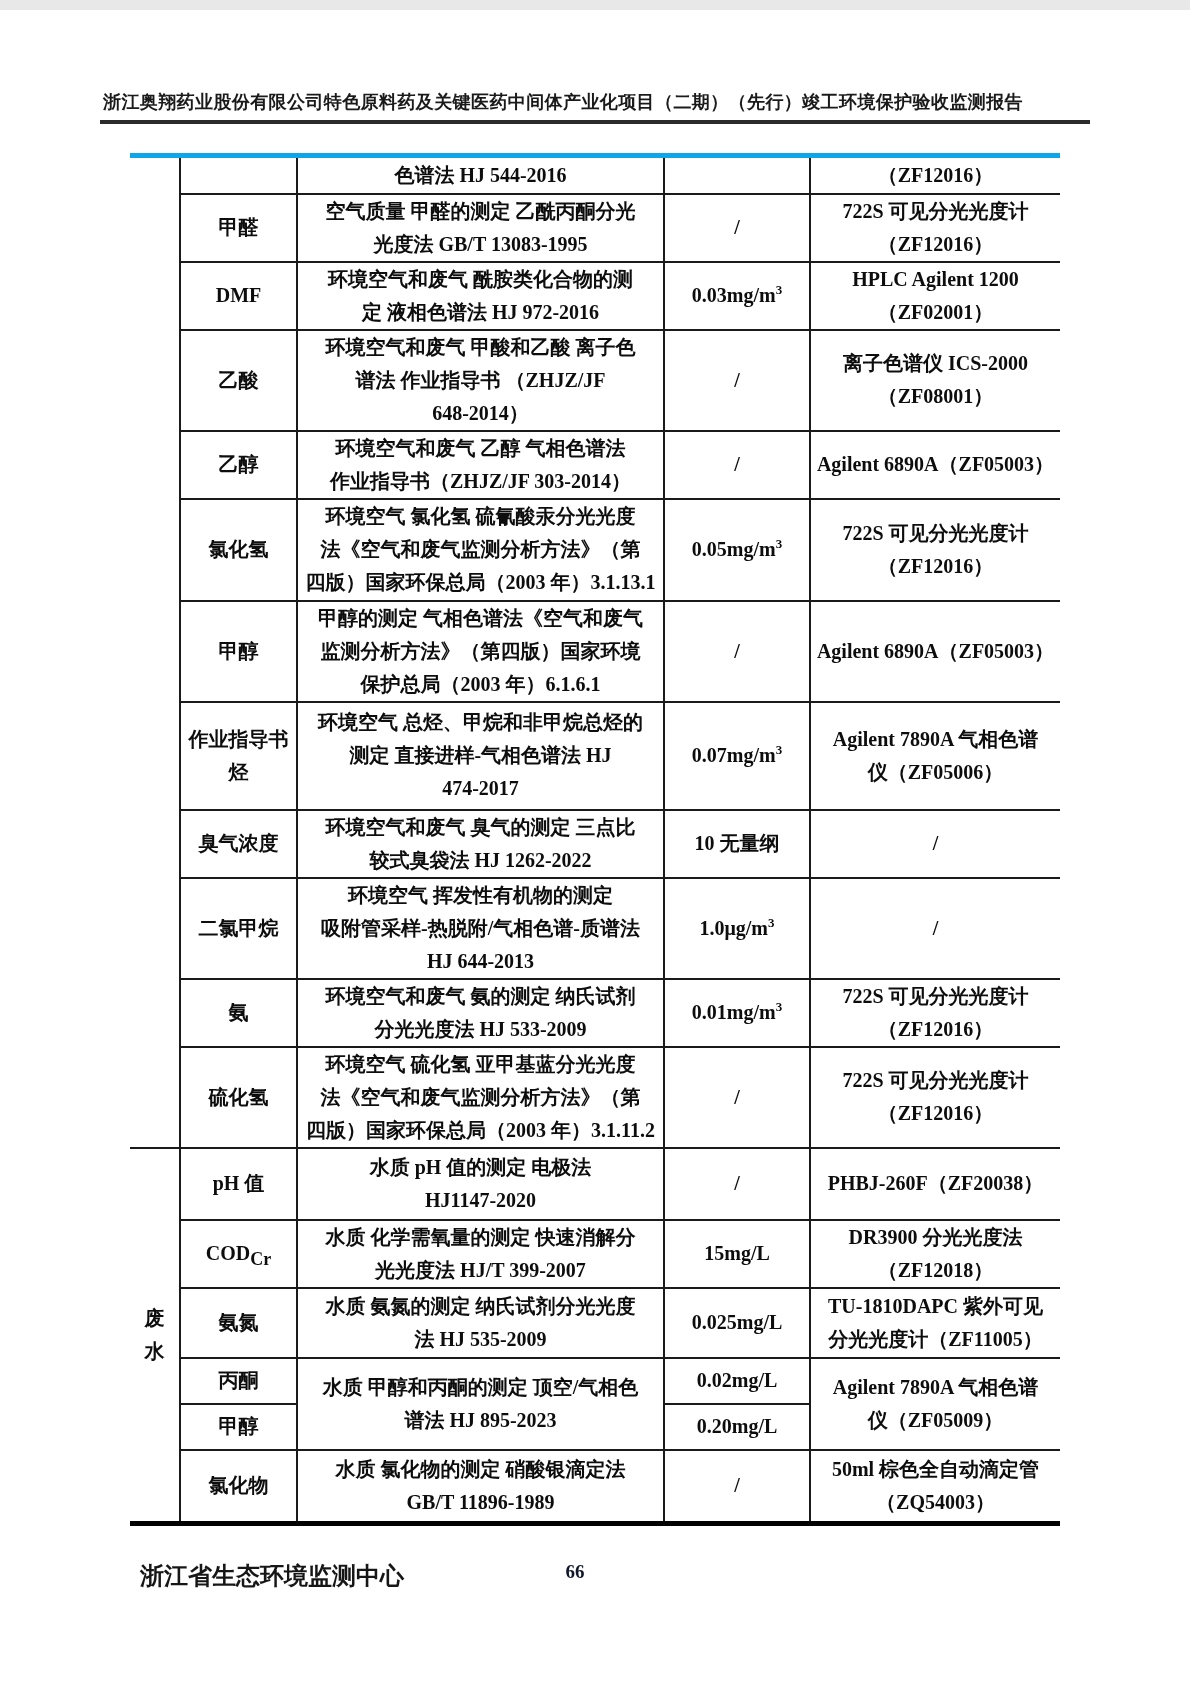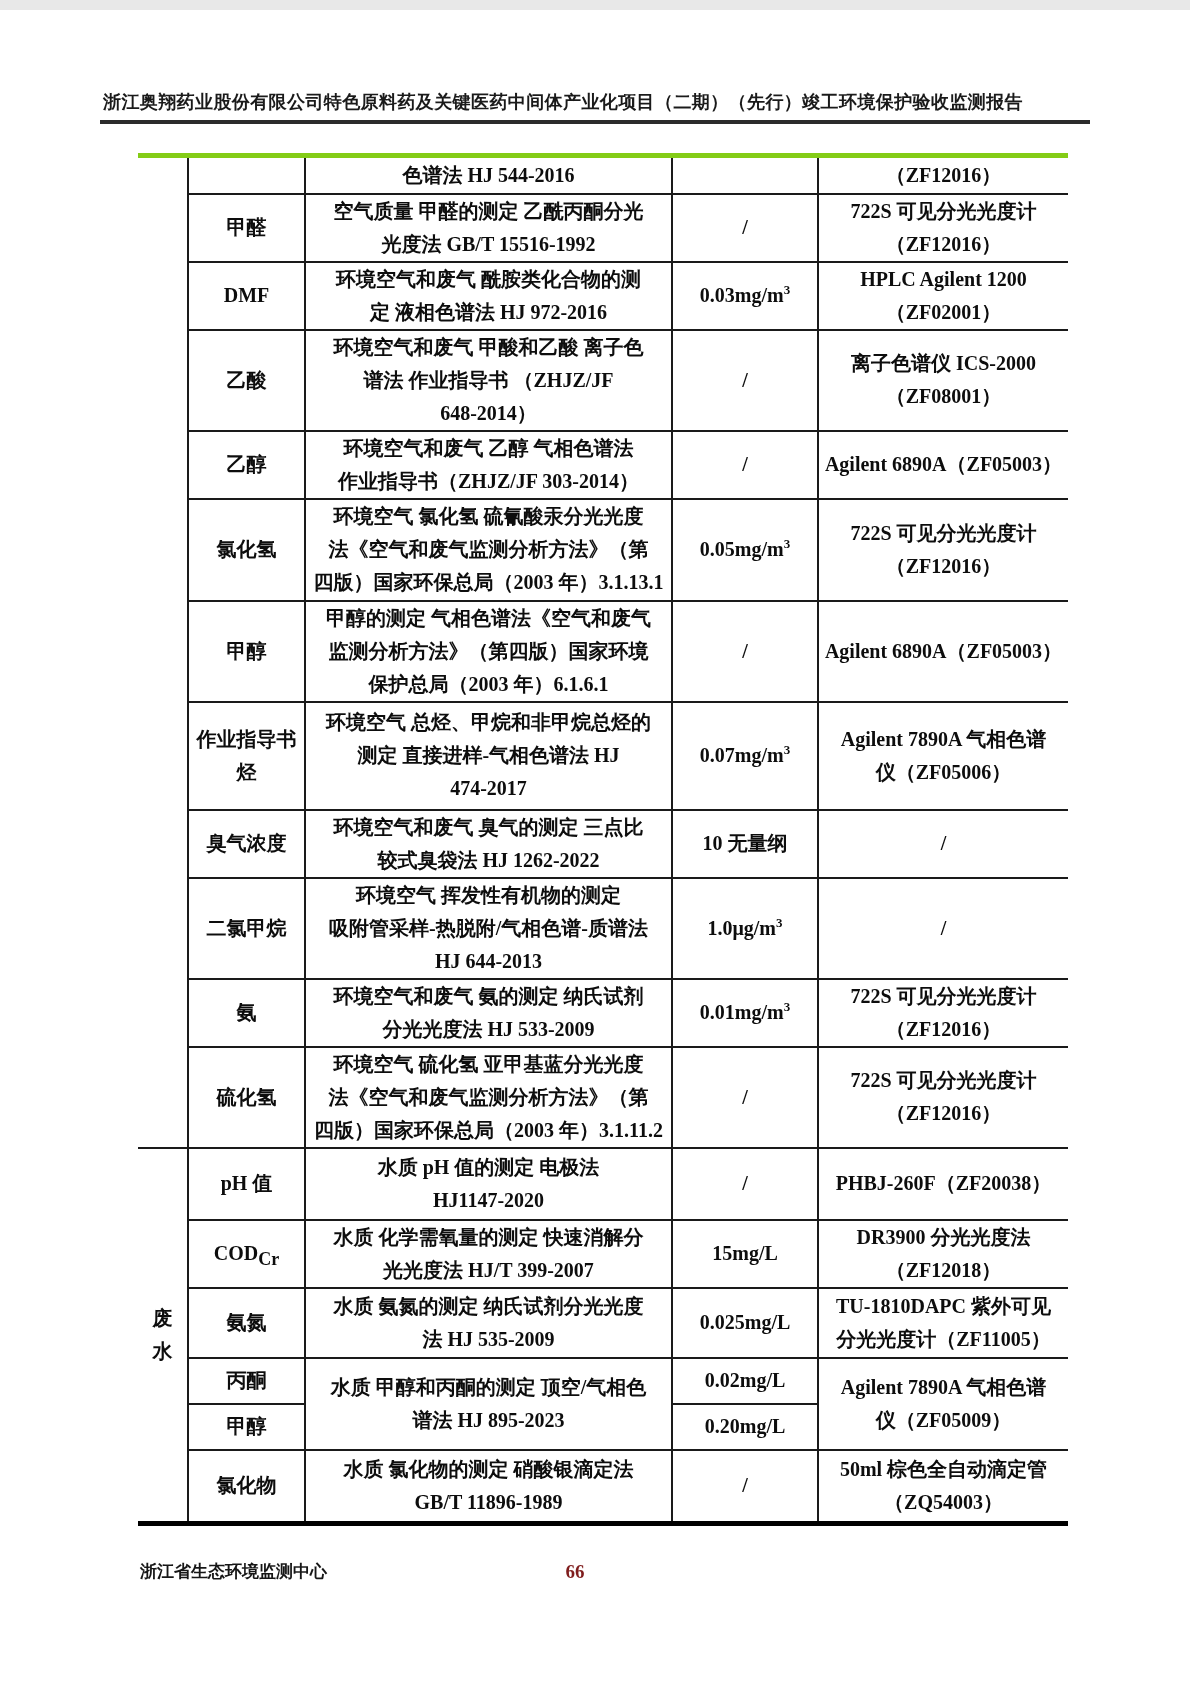--- a/index.html
+++ b/index.html
@@ -12,36 +12,36 @@
   }
   .doc-header-title {
     position:absolute; left:103px; top:80px; width:1010px;
     font-size:18px; letter-spacing:0.4px; white-space:nowrap; color:#1a1a1a;
   }
   .header-rule {
     position:absolute; left:100px; top:110px; width:990px; height:4px;
     background:#2b2b2b;
   }
   table.monitor-table {
-    position:absolute; left:138px; top:143px; width:930px;
+    position:absolute; left:130px; top:143px; width:930px;
     border-collapse:collapse; table-layout:fixed;
-    border-top:5px solid #84cc16; border-bottom:5px solid #000;
+    border-top:5px solid #0ea5e9; border-bottom:5px solid #000;
   }
   .monitor-table td {
     padding:0 5px; text-align:center; vertical-align:middle;
     font-size:20px; line-height:33px; color:#0d0d0d;
     white-space:pre-line; overflow:hidden;
   }
   .vl { border-left:2px solid #1a1a1a; }
   .ht { border-top:2px solid #1a1a1a; }
   .cat { border-right:2px solid #1a1a1a; line-height:37px; }
   .monitor-table sup { font-size:13px; line-height:0; }
   .monitor-table sub { font-size:18px; line-height:0; }
-  .footer-org { position:absolute; left:140px; top:1550px; font-size:17px; color:#161616; }
-  .footer-page { position:absolute; left:0; top:1551px; width:1150px; text-align:center; font-size:19px; color:#7f1d1d; }
+  .footer-org { position:absolute; left:140px; top:1550px; font-size:24px; color:#161616; }
+  .footer-page { position:absolute; left:0; top:1551px; width:1150px; text-align:center; font-size:19px; color:#0f172a; }
 </style>
 </head>
 <body>
 
 <div class="page">
 
   <div class="doc-header-title">浙江奥翔药业股份有限公司特色原料药及关键医药中间体产业化项目（二期）（先行）竣工环境保护验收监测报告</div>
   <div class="header-rule"></div>
 
   <table class="monitor-table">
@@ -56,21 +56,21 @@
       <tr style="height:38px">
         <td class="cat" rowspan="12"></td>
         <td></td>
         <td class="vl">色谱法 HJ 544-2016</td>
         <td class="vl"></td>
         <td class="vl">（ZF12016）</td>
       </tr>
       <tr style="height:66px">
         <td class="ht">甲醛</td>
         <td class="vl ht">空气质量 甲醛的测定 乙酰丙酮分光
-光度法 GB/T 15516-1992</td>
+光度法 GB/T 13083-1995</td>
         <td class="vl ht">/</td>
         <td class="vl ht">722S 可见分光光度计
 （ZF12016）</td>
       </tr>
       <tr style="height:66px">
         <td class="ht">DMF</td>
         <td class="vl ht">环境空气和废气 酰胺类化合物的测
 定 液相色谱法 HJ 972-2016</td>
         <td class="vl ht"><span>0.03mg/m</span><sup>3</sup></td>
         <td class="vl ht">HPLC Agilent 1200

